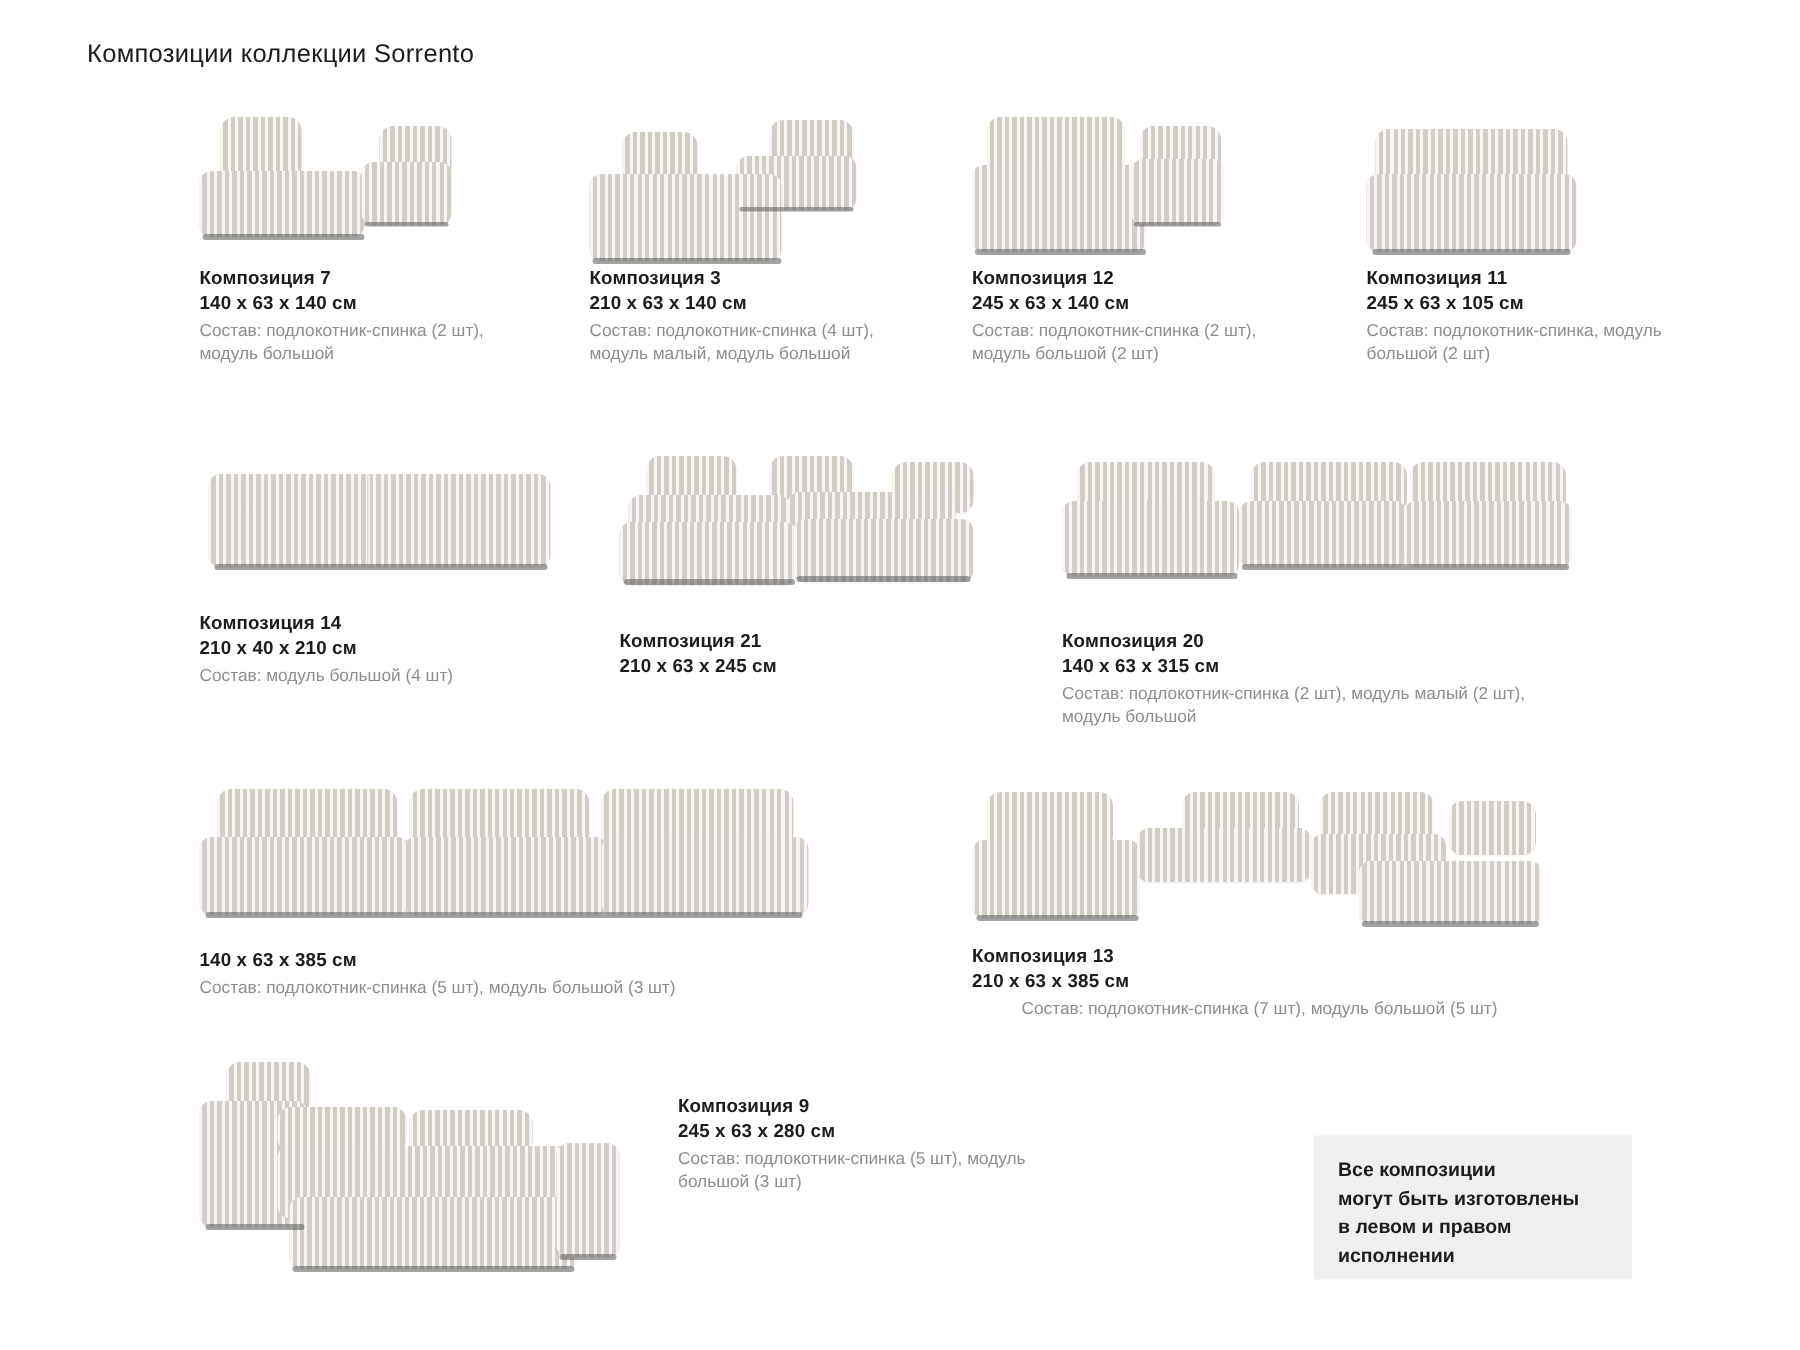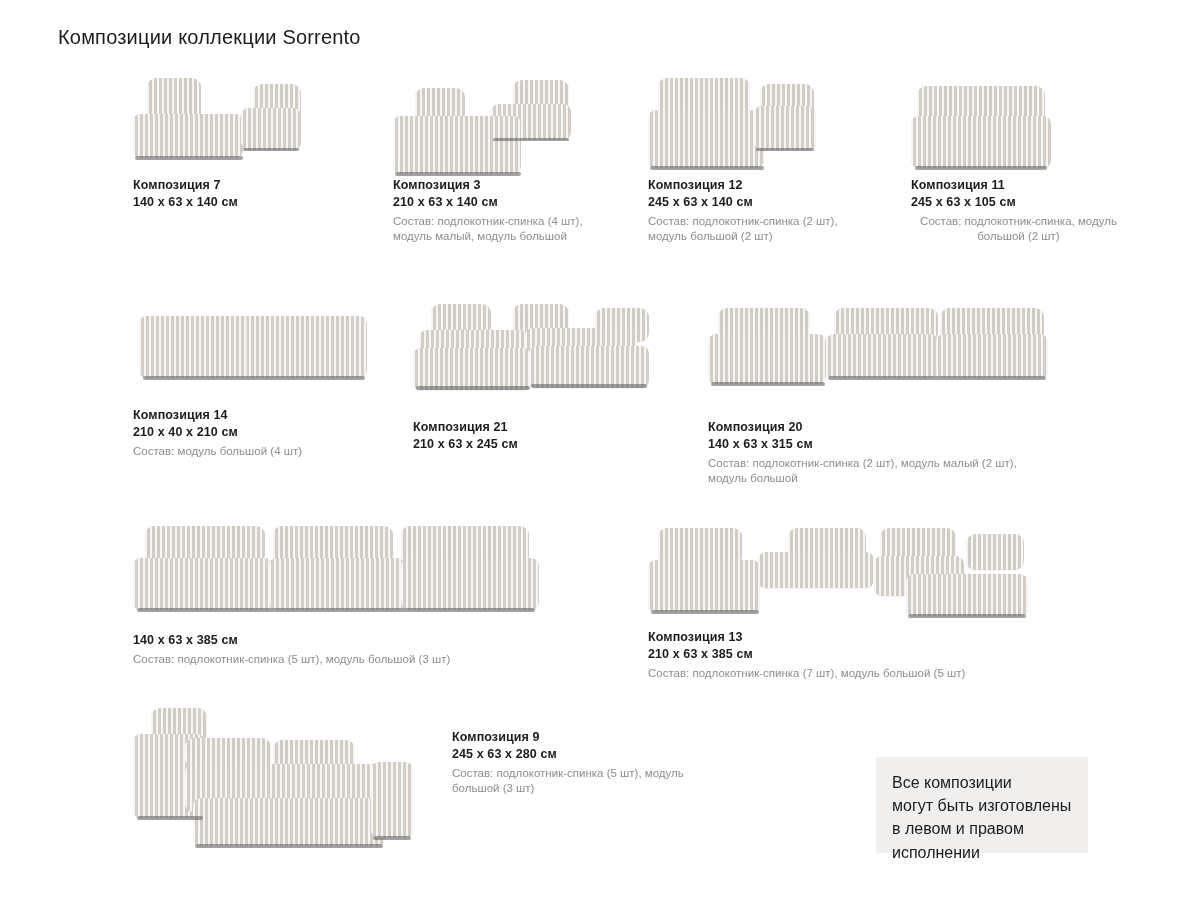--- a/index.html
+++ b/index.html
@@ -15,21 +15,21 @@
   }
   .page {
     position: relative;
     width: 1200px;
     height: 900px;
   }
   .page-title {
     position: absolute;
     left: 58px;
     top: 26px;
-    font-size: 20px;
+    font-size: 17px;
     font-weight: 400;
     letter-spacing: 0.2px;
     color: #1c1c1c;
   }
 
   
   .comp {
     position: absolute;
   }
   .comp-art {
@@ -91,24 +91,24 @@
     border-radius: 2px;
   }
 
   
   .note-box {
     position: absolute;
     background: #f0efed;
     padding: 14px 16px 16px 16px;
   }
   .note-text {
-    font-size: 16px;
+    font-size: 13px;
     line-height: 1.45;
     color: #1c1c1c;
-    font-weight: 400;
+    font-weight: 700;
     white-space: pre-line;
   }
 </style>
 </head>
 <body>
 
 <div class="page">
 
   <div class="page-title">Композиции коллекции Sorrento</div>
 
@@ -116,20 +116,21 @@
     <div class="comp-art" style="height:100px;">
       <div class="mod" style="left:14px; top:0px; width:54px; height:44px;"></div>
       <div class="mod" style="left:120px; top:6px; width:48px; height:38px;"></div>
       <div class="mod seat" style="left:0px; top:36px; width:110px; height:44px;"></div>
       <div class="mod seat" style="left:108px; top:30px; width:60px; height:42px;"></div>
       <div class="shadow" style="left:2px; top:78px; width:108px; height:4px;"></div>
       <div class="shadow" style="left:110px; top:70px; width:56px; height:3px;"></div>
     </div>
     <div class="comp-name">Композиция 7</div>
     <div class="comp-dims">140 x 63 x 140 см</div>
+    <div class="comp-desc" style="width:215px;">Состав: подлокотник-спинка (2 шт), модуль большой</div>
   </div>
 
   <div class="comp" style="left:393px; top:78px; width:250px;">
     <div class="comp-art" style="height:100px;">
       <div class="mod" style="left:120px; top:2px; width:56px; height:40px;"></div>
       <div class="mod" style="left:22px; top:10px; width:50px; height:34px;"></div>
       <div class="mod seat" style="left:98px; top:26px; width:80px; height:36px;"></div>
       <div class="mod seat" style="left:0px; top:38px; width:128px; height:58px;"></div>
       <div class="shadow" style="left:2px; top:94px; width:126px; height:4px;"></div>
       <div class="shadow" style="left:100px; top:60px; width:76px; height:3px;"></div>
@@ -154,21 +155,21 @@
   </div>
 
   <div class="comp" style="left:911px; top:78px; width:250px;">
     <div class="comp-art" style="height:100px;">
       <div class="mod" style="left:6px; top:8px; width:128px; height:38px;"></div>
       <div class="mod seat" style="left:0px; top:38px; width:140px; height:52px;"></div>
       <div class="shadow" style="left:4px; top:88px; width:132px; height:4px;"></div>
     </div>
     <div class="comp-name">Композиция 11</div>
     <div class="comp-dims">245 x 63 x 105 см</div>
-    <div class="comp-desc" style="width:215px;text-align:center;">Состав: подлокотник-спинка, модуль большой (2 шт)</div>
+    <div class="comp-desc" style="width:215px;">Состав: подлокотник-спинка, модуль большой (2 шт)</div>
   </div>
 
   <div class="comp" style="left:133px; top:300px; width:250px;">
     <div class="comp-art" style="height:108px;">
       <div class="mod seat" style="left:6px; top:16px; width:228px; height:62px;"></div>
       <div class="mod seat" style="left:112px; top:16px; width:2px; height:62px; background:#cfcbc2;"></div>
       <div class="shadow" style="left:10px; top:76px; width:222px; height:4px;"></div>
     </div>
     <div class="comp-name">Композиция 14</div>
     <div class="comp-dims">210 x 40 x 210 см</div>
@@ -229,21 +230,21 @@
       <div class="mod" style="left:318px; top:12px; width:58px; height:36px;"></div>
       <div class="mod seat" style="left:0px; top:38px; width:112px; height:52px;"></div>
       <div class="mod seat" style="left:110px; top:30px; width:116px; height:36px;"></div>
       <div class="mod seat" style="left:226px; top:34px; width:90px; height:40px;"></div>
       <div class="mod seat" style="left:258px; top:52px; width:122px; height:42px;"></div>
       <div class="shadow" style="left:3px; top:88px; width:108px; height:4px;"></div>
       <div class="shadow" style="left:260px; top:92px; width:118px; height:4px;"></div>
     </div>
     <div class="comp-name">Композиция 13</div>
     <div class="comp-dims">210 x 63 x 385 см</div>
-    <div class="comp-desc" style="width:400px;">Состав: подлокотник-спинка (7 шт), модуль большой (5 шт)</div>
+    <div class="comp-desc" style="width:400px;margin-left:33px;">Состав: подлокотник-спинка (7 шт), модуль большой (5 шт)</div>
   </div>
 
   <div class="comp" style="left:133px; top:706px; width:300px;">
     <div class="comp-art" style="height:150px;">
       <div class="mod" style="left:18px; top:2px; width:56px; height:36px;"></div>
       <div class="mod seat" style="left:0px; top:28px; width:72px; height:84px;"></div>
       <div class="mod" style="left:52px; top:32px; width:86px; height:30px;"></div>
       <div class="mod" style="left:140px; top:34px; width:82px; height:30px;"></div>
       <div class="mod seat" style="left:52px; top:58px; width:198px; height:48px;"></div>
       <div class="mod seat" style="left:60px; top:92px; width:192px; height:48px;"></div>

